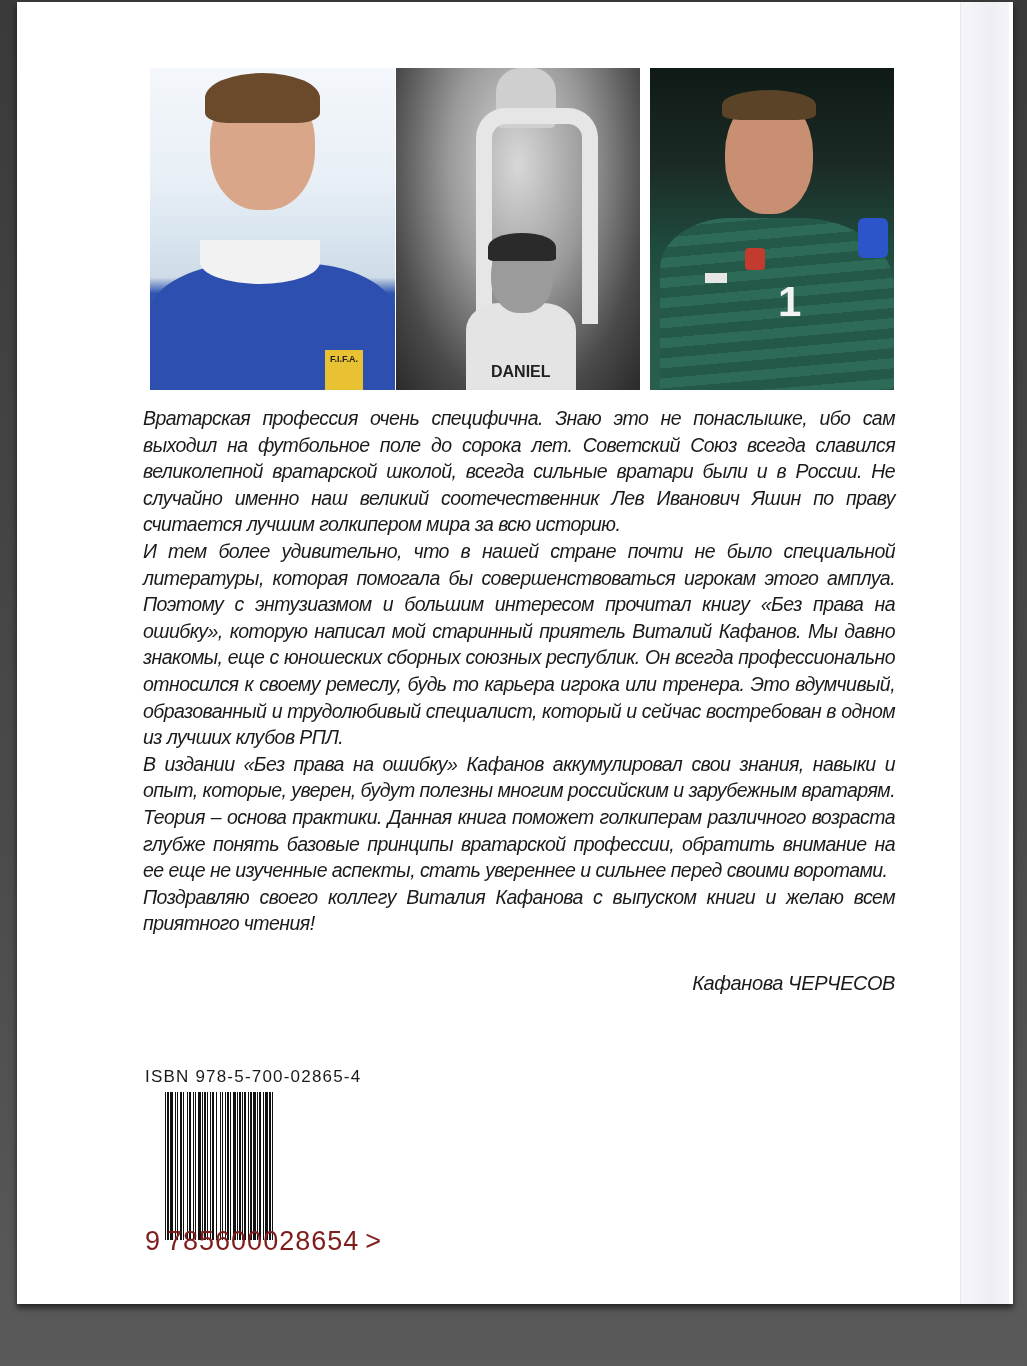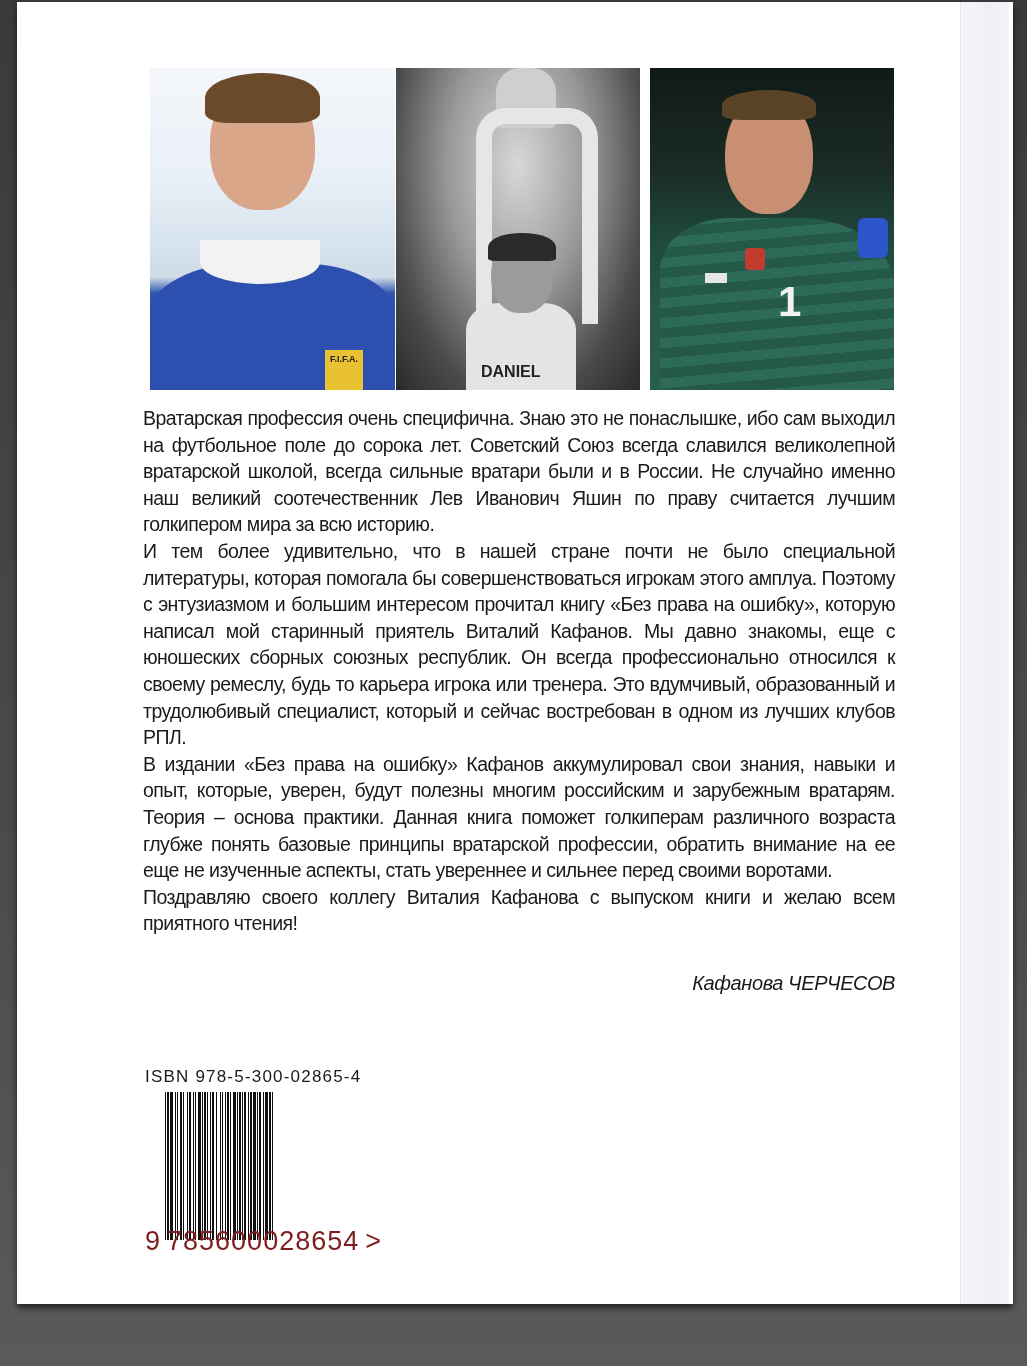--- a/index.html
+++ b/index.html
@@ -39,35 +39,35 @@
   .p1-head { left:60px; top:12px; width:105px; height:130px; background:#d9a68a; }
   .p1-hair { left:55px; top:5px; width:115px; height:50px; background:#6b4a2c; border-radius:50% 50% 20% 20%; position:absolute; }
   .p1-collar { position:absolute; left:50px; top:172px; width:120px; height:44px; background:#f2f2f2; border-radius:0 0 50% 50%; }
   .p1-shirt { position:absolute; left:0; top:195px; width:245px; height:127px; background:#2d4fb0; border-radius:40% 40% 0 0; }
   .p1-badge { position:absolute; left:175px; top:282px; width:38px; height:40px; background:#e8c233; font-size:9px; font-weight:bold; color:#222; text-align:center; line-height:18px; }
   .p2-arms { position:absolute; left:80px; top:40px; width:90px; height:200px; border:16px solid #e6e6e6; border-bottom:none; border-radius:30px 30px 0 0; }
   .p2-trophy { position:absolute; left:100px; top:0; width:60px; height:60px; background:#cfcfcf; border-radius:40% 40% 10% 10%; }
   .p2-head { left:95px; top:170px; width:62px; height:75px; background:#9b9b9b; }
   .p2-hair { position:absolute; left:92px; top:165px; width:68px; height:28px; background:#2a2a2a; border-radius:50% 50% 10% 10%; }
   .p2-body { position:absolute; left:70px; top:235px; width:110px; height:90px; background:#e4e4e4; border-radius:30% 30% 0 0; }
-  .p2-text { position:absolute; left:85px; top:295px; font-size:16px; font-weight:bold; color:#222; }
+  .p2-text { position:absolute; left:95px; top:295px; font-size:16px; font-weight:bold; color:#222; }
   .p3-head { left:75px; top:28px; width:88px; height:118px; background:#c98f73; }
   .p3-hair { position:absolute; left:72px; top:22px; width:94px; height:30px; background:#5b4328; border-radius:50% 50% 20% 20%; }
   .p3-body { position:absolute; left:10px; top:150px; width:234px; height:172px; background: repeating-linear-gradient(175deg,#2d6a58 0 10px,#245848 10px 20px); border-radius:30% 40% 0 0; }
   .p3-armband { position:absolute; left:208px; top:150px; width:30px; height:40px; background:#2b55c8; border-radius:6px; }
   .p3-num { position:absolute; left:128px; top:210px; font-size:42px; color:#f2f2f2; font-weight:bold; }
   .p3-crest { position:absolute; left:95px; top:180px; width:20px; height:22px; background:#c23b2e; border-radius:4px; }
   .p3-logo { position:absolute; left:55px; top:205px; width:22px; height:10px; background:#e6e6e6; }
   .text {
     position:absolute; left:143px; top:405px; width:752px;
     font-family: "Liberation Sans", sans-serif;
     font-size:19.5px; line-height:26.6px; color:#1a1a1a;
     letter-spacing:-0.55px;
   }
-  .text p { margin:0; text-align:justify; text-align-last:left; }
+  .text p { margin:0; text-align:justify; text-align-last:left;font-style:italic; }
   .signature {
     position:absolute; right:132px; top:972px;
     font-style:italic; font-size:20px; color:#1a1a1a;
     letter-spacing:-0.4px;
   }
   .isbn {
     position:absolute; left:145px; top:1067px;
     font-size:17px; letter-spacing:1.2px; color:#1a1a1a;
   }
   .barcode {
@@ -117,21 +117,21 @@
 
 <div class="text">
   <p>Вратарская профессия очень специфична. Знаю это не понаслышке, ибо сам выходил на футбольное поле до сорока лет. Советский Союз всегда славился великолепной вратарской школой, всегда сильные вратари были и в России. Не случайно именно наш великий соотечественник Лев Иванович Яшин по праву считается лучшим голкипером мира за всю историю.</p>
   <p>И тем более удивительно, что в нашей стране почти не было специальной литературы, которая помогала бы совершенствоваться игрокам этого амплуа. Поэтому с энтузиазмом и большим интересом прочитал книгу «Без права на ошибку», которую написал мой старинный приятель Виталий Кафанов. Мы давно знакомы, еще с юношеских сборных союзных республик. Он всегда профессионально относился к своему ремеслу, будь то карьера игрока или тренера. Это вдумчивый, образованный и трудолюбивый специалист, который и сейчас востребован в одном из лучших клубов РПЛ.</p>
   <p>В издании «Без права на ошибку» Кафанов аккумулировал свои знания, навыки и опыт, которые, уверен, будут полезны многим российским и зарубежным вратарям. Теория – основа практики. Данная книга поможет голкиперам различного возраста глубже понять базовые принципы вратарской профессии, обратить внимание на ее еще не изученные аспекты, стать увереннее и сильнее перед своими воротами.</p>
   <p>Поздравляю своего коллегу Виталия Кафанова с выпуском книги и желаю всем приятного чтения!</p>
 </div>
 
 <div class="signature">Кафанова ЧЕРЧЕСОВ</div>
 
-<div class="isbn">ISBN 978-5-300-02865-4</div>
+<div class="isbn">ISBN 978-5-700-02865-4</div>
 
 <div class="barcode" id="barcode">
     <span style="width: 1px; background: rgb(17, 17, 17);"></span>
     <span style="width: 1px; background: transparent;"></span>
     <span style="width: 2px; background: rgb(17, 17, 17);"></span>
     <span style="width: 1px; background: transparent;"></span>
     <span style="width: 3px; background: rgb(17, 17, 17);"></span>
     <span style="width: 2px; background: transparent;"></span>
     <span style="width: 1px; background: rgb(17, 17, 17);"></span>
     <span style="width: 1px; background: transparent;"></span>

